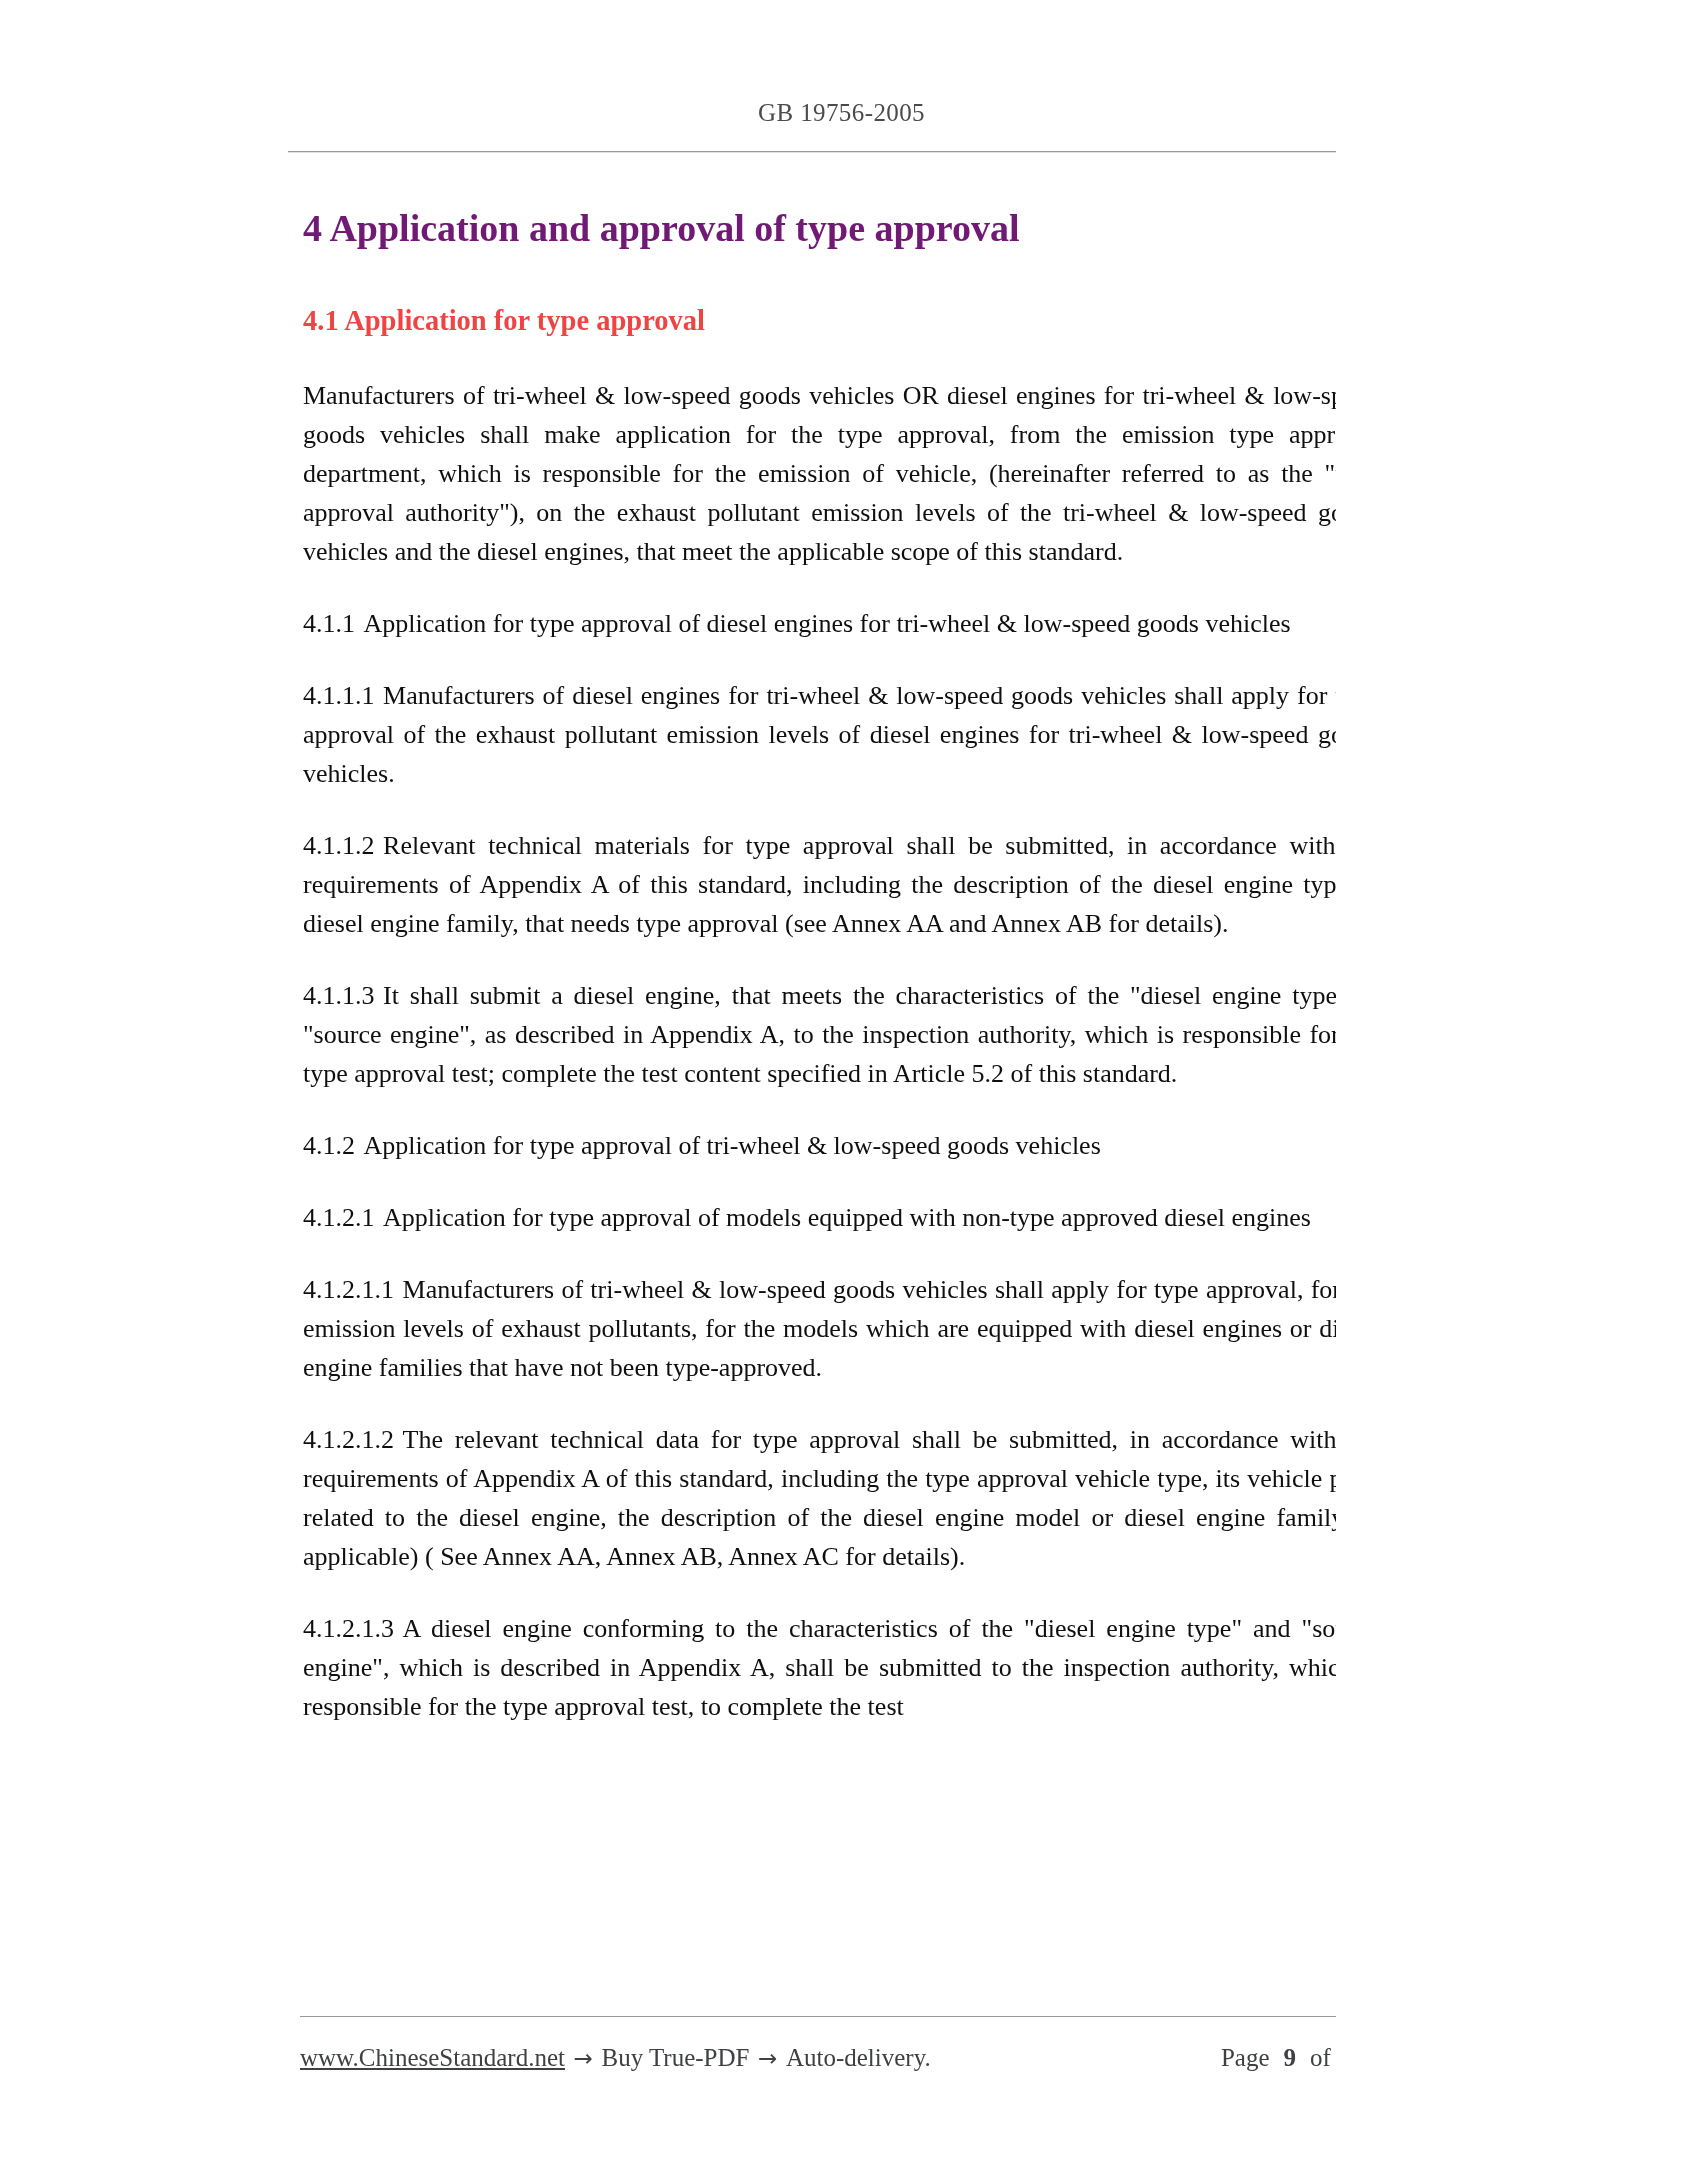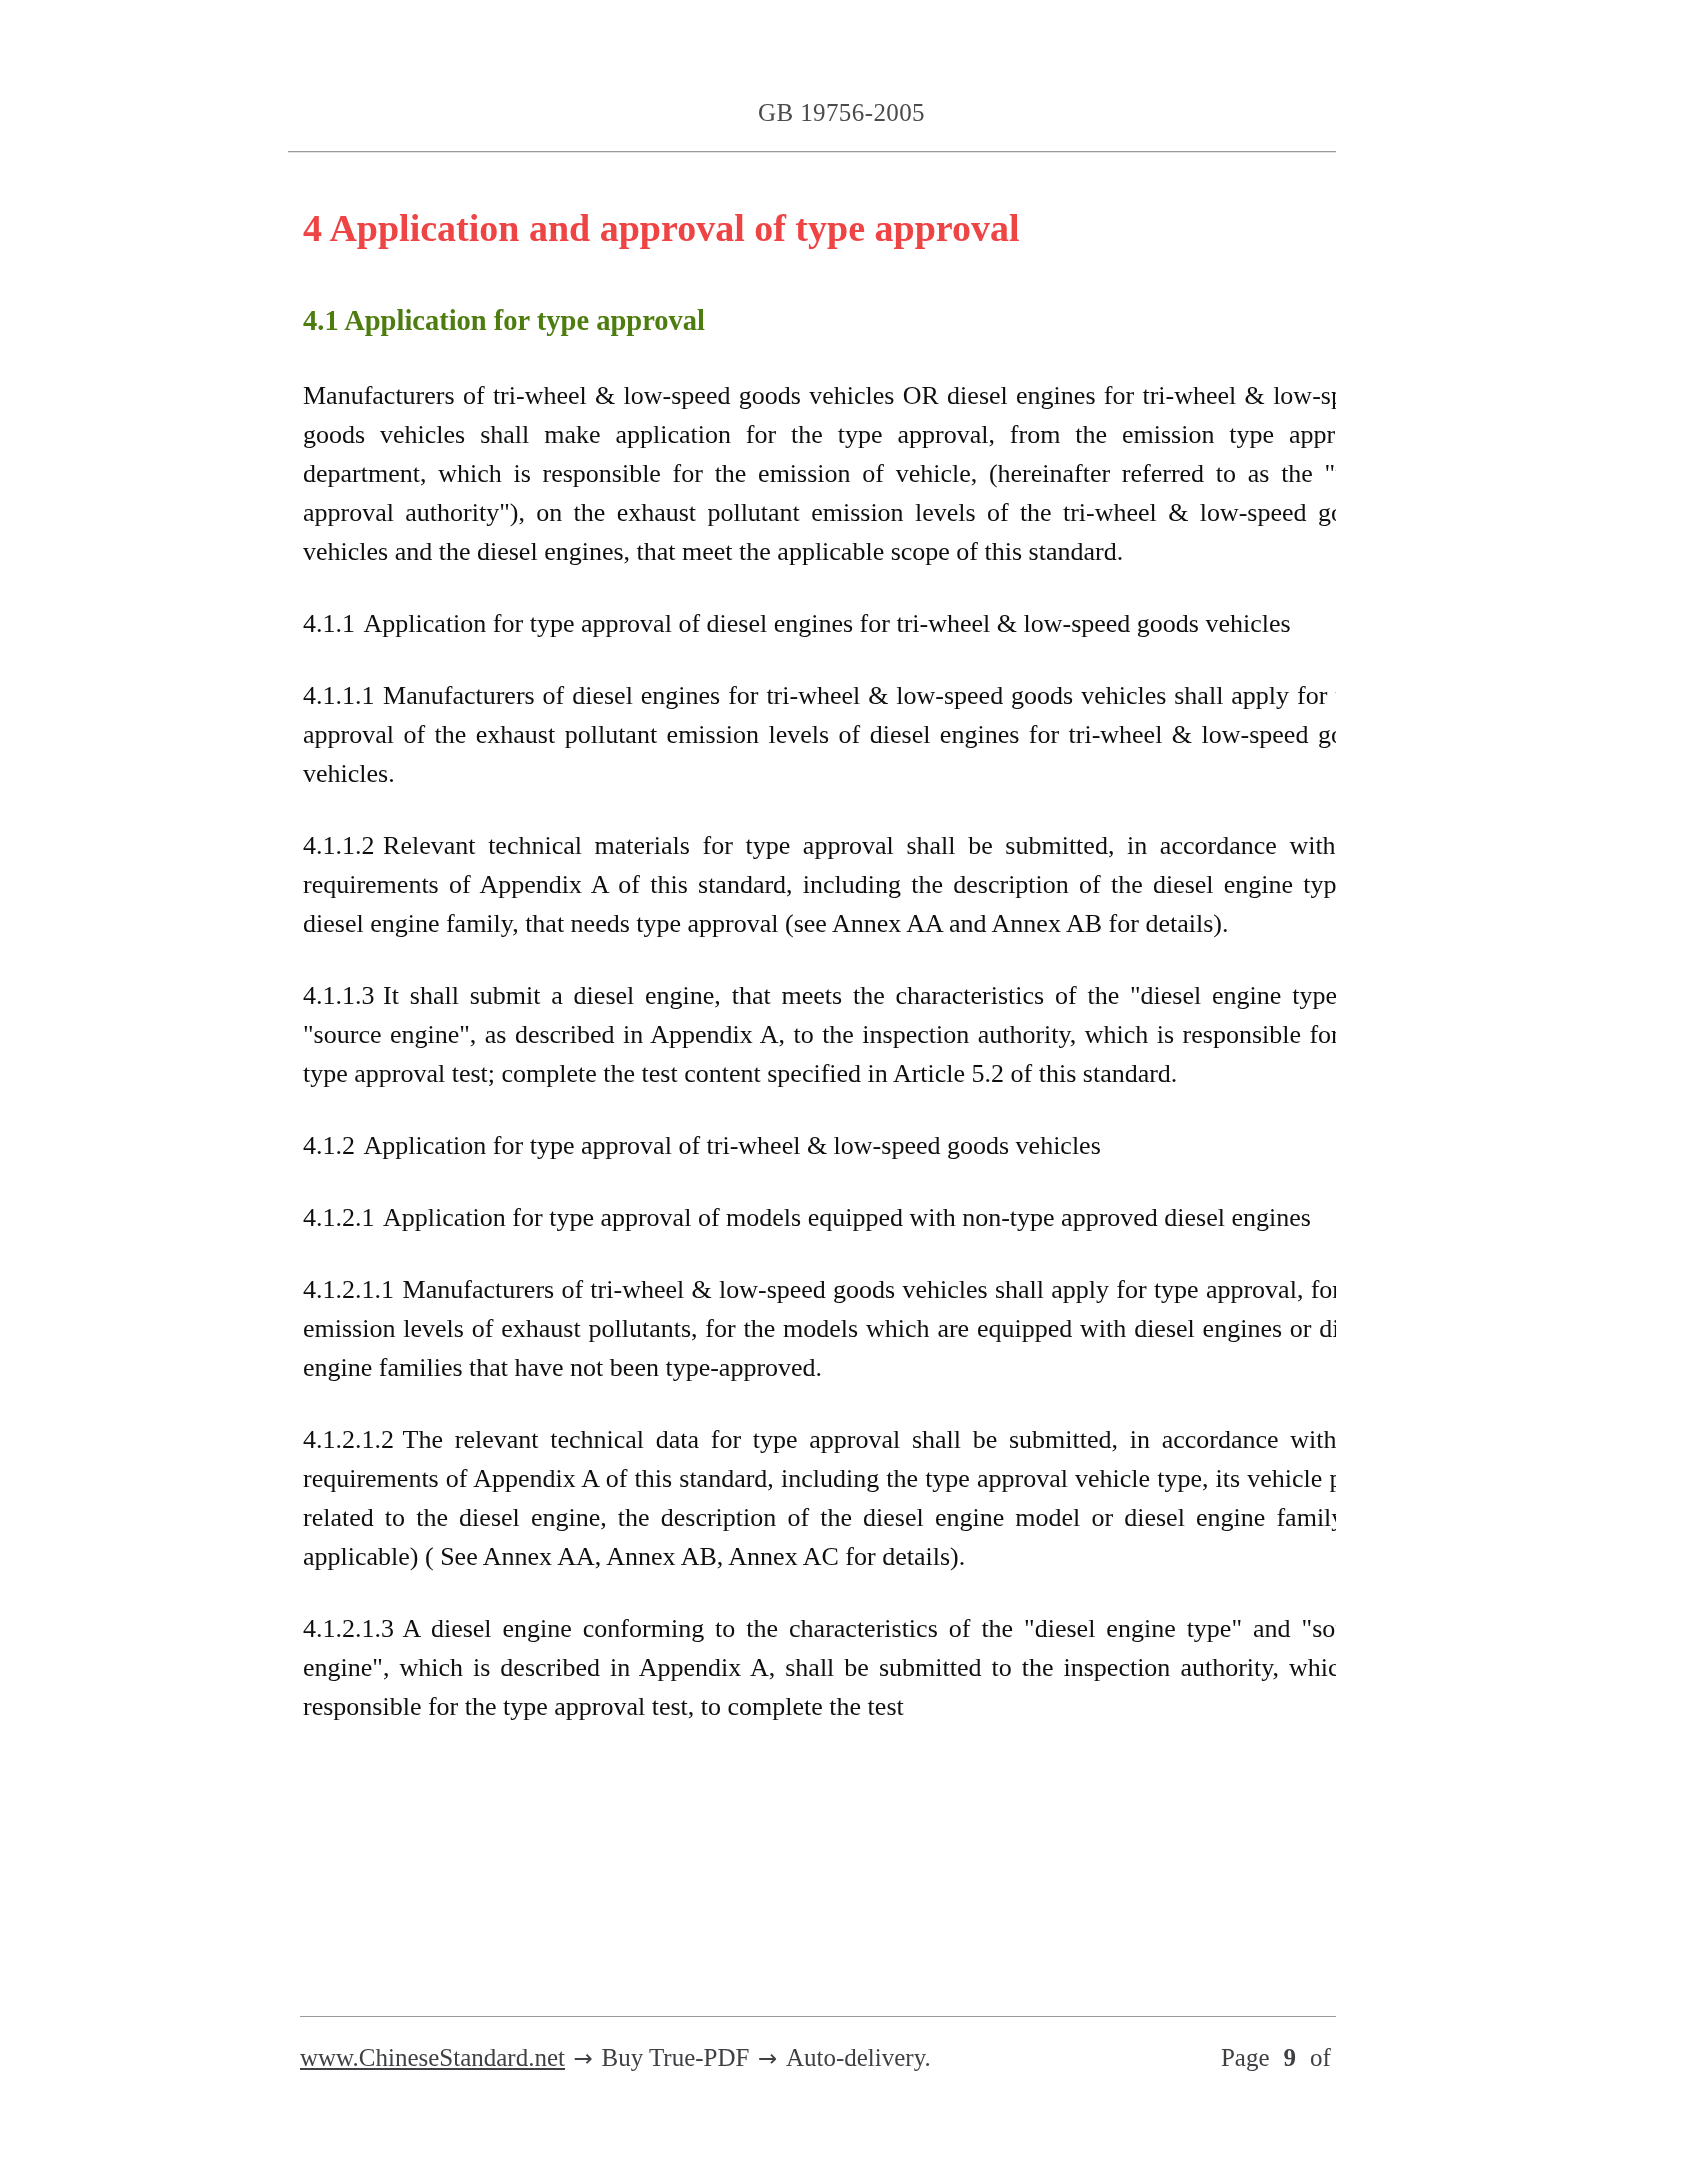--- a/index.html
+++ b/index.html
@@ -37,28 +37,28 @@
     height: 0;
     border: none;
     border-top: 1.7px solid #9a9a9a;
     border-bottom: 0.9px solid #e2e2e2;
   }
   h1.title {
     margin: 53px 0 0 0;
     font-size: 38px;
     line-height: 45px;
     font-weight: bold;
-    color: #ef4444;
+    color: #701a75;
   }
   h2.subtitle {
     margin: 53px 0 0 0;
     font-size: 28.5px;
     line-height: 34px;
     font-weight: bold;
-    color: #4d7c0f;
+    color: #ef4444;
   }
   p.body-par {
     margin: 33px 0 0 0;
     font-size: 26px;
     line-height: 39px;
     text-align: justify;
     color: #0f0f0f;
   }
   p.body-par.first {
     margin-top: 38px;

